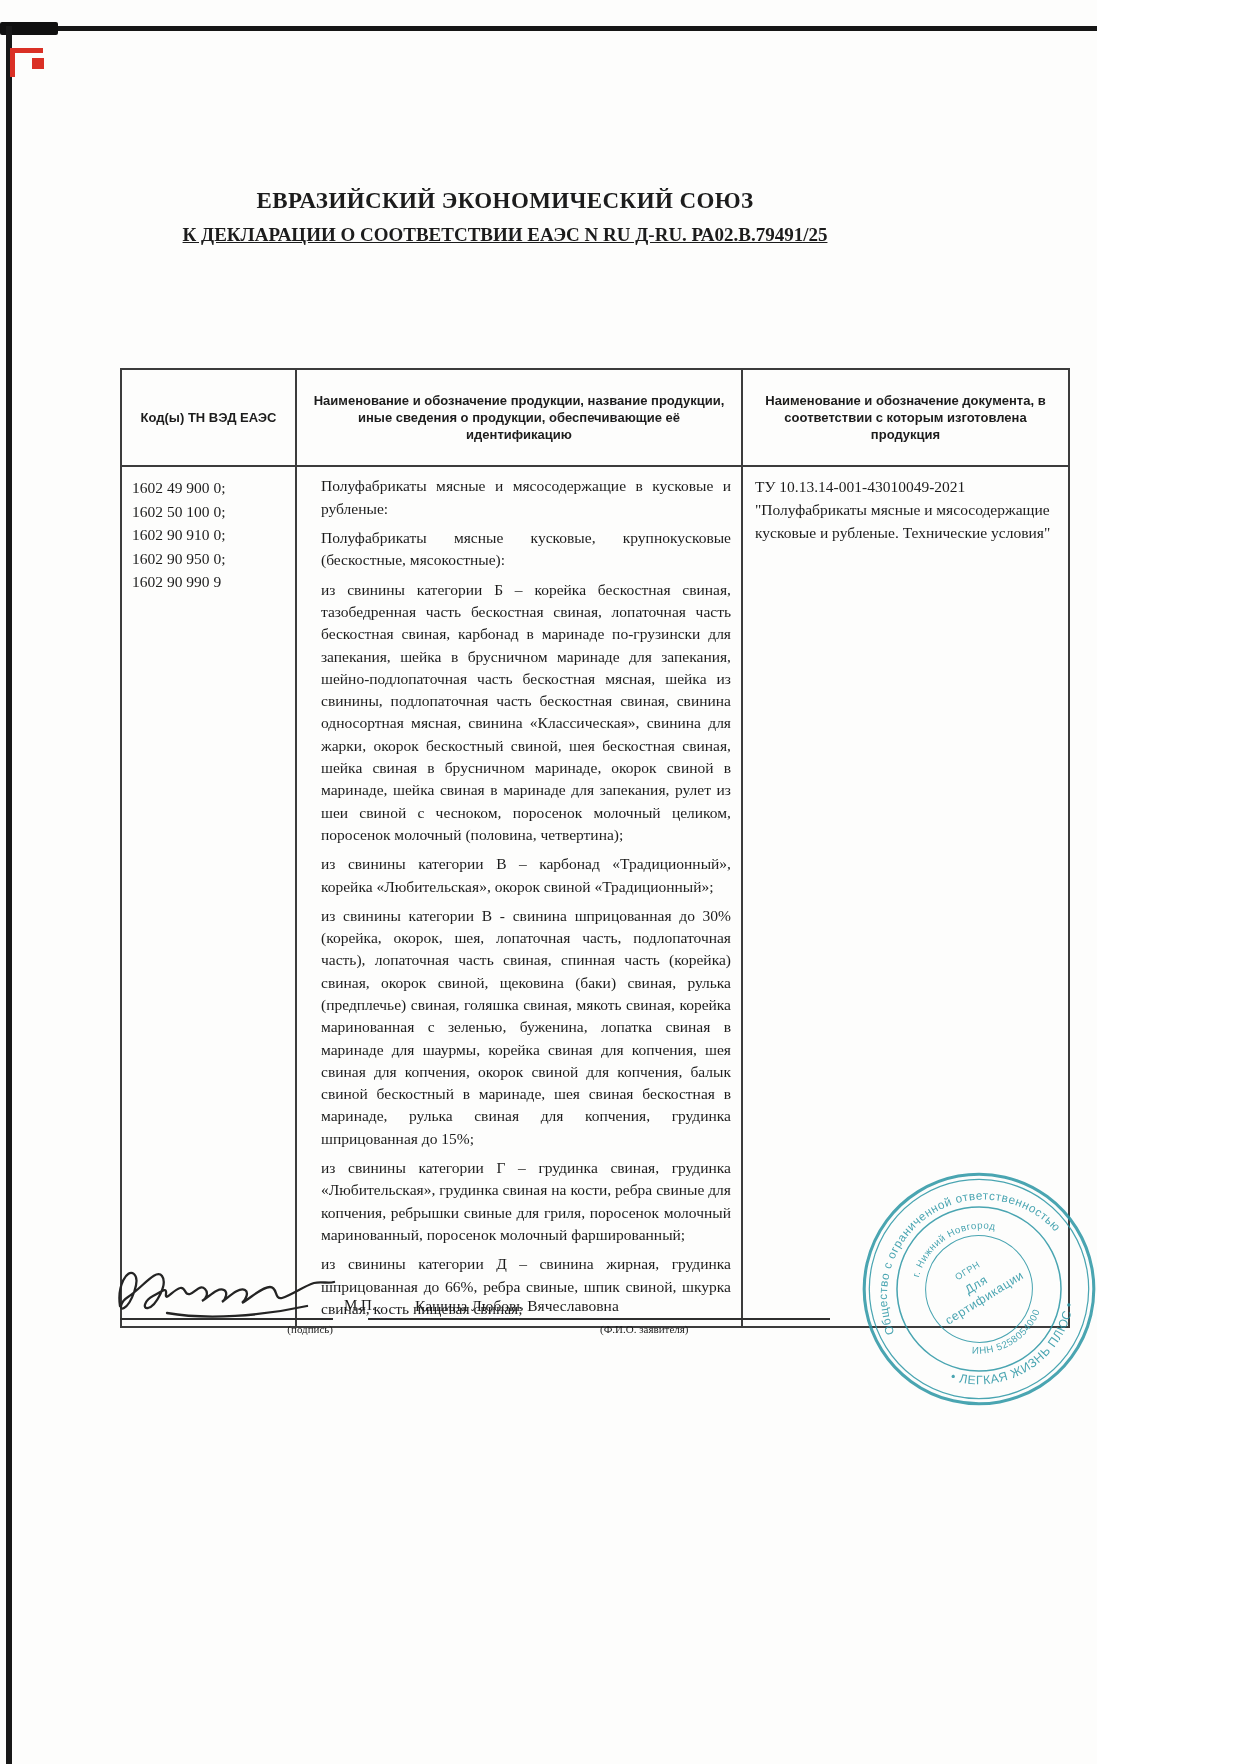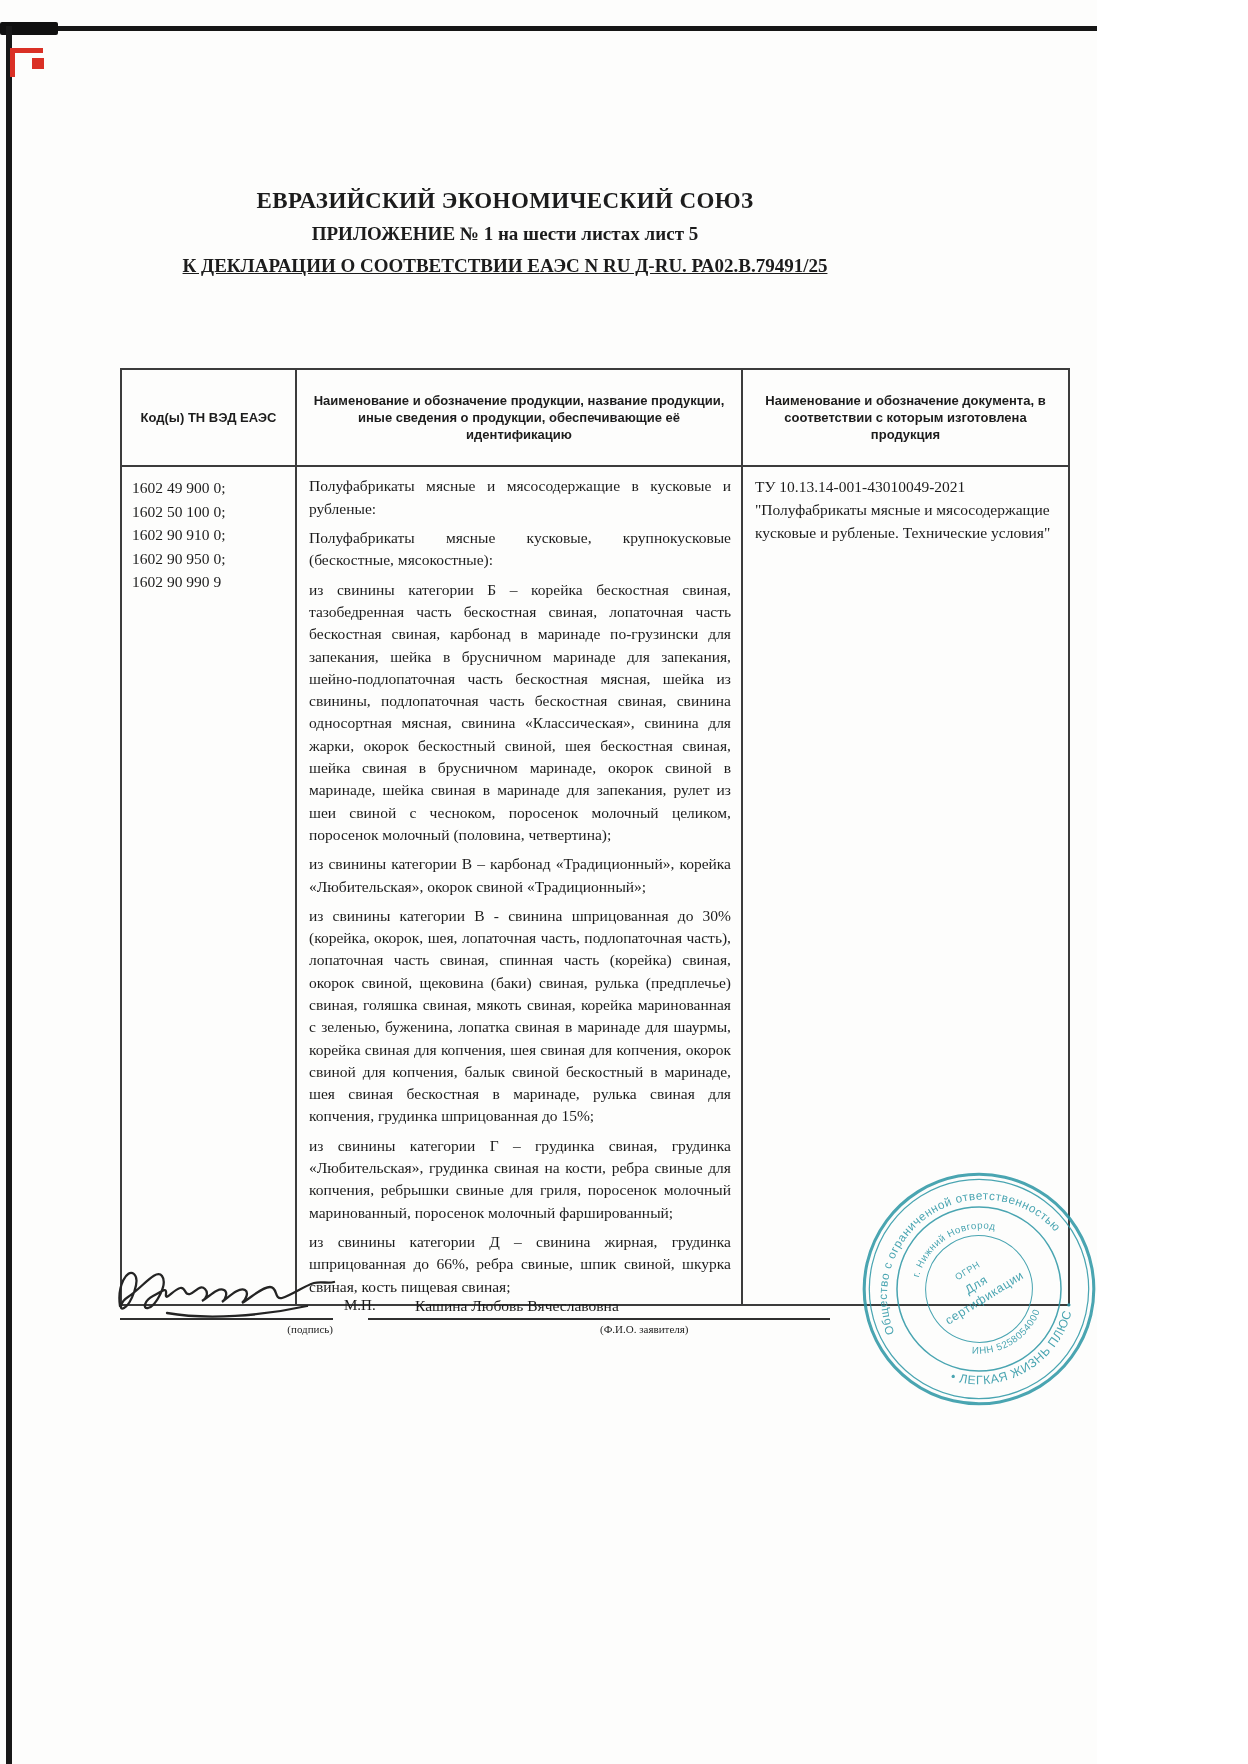--- a/index.html
+++ b/index.html
@@ -39,21 +39,21 @@
     font-family:"Liberation Sans", sans-serif; font-weight:bold; font-size:13px;
     line-height:1.32; text-align:center; vertical-align:middle; padding:22px 8px; height:48px;
     background:#fdfdfc;
   }
   .col-codes   { width:157px; }
   .col-product { width:428px; }
   .col-doc     { width:309px;margin-left:48px; }
   .products-table td { vertical-align:top; height:800px; overflow:hidden; background:#fdfdfc; }
   .codes-cell { padding:9px 6px 6px 10px; }
   .codes-cell .code { font-size:15.5px; line-height:23.5px; white-space:nowrap; }
-  .product-cell { padding:8px 10px 6px 12px; }
+  .product-cell { padding:8px 10px 6px 24px; }
   .product-cell p { margin:0 0 7px 0; font-size:15.5px; line-height:22.3px; text-align:justify; }
   .product-cell p:last-child { margin-bottom:0; }
   .doc-cell { padding:8px 10px 6px 12px;margin-top:11px; }
   .doc-cell p { margin:0; font-size:15.5px; line-height:23px; }
 
   
   .signature-svg { position:absolute; left:112px; top:1256px; width:235px; height:64px; }
   .signature-svg path { fill:none; stroke:#242424; stroke-width:2.3; stroke-linecap:round; }
   .mp-label { position:absolute; left:344px; top:1297px; font-size:15px; }
   .sig-line { position:absolute; left:120px; top:1278px; width:213px; height:40px; border-bottom:2px solid #2f2f2f; }
@@ -77,21 +77,20 @@
   <div class="scan-edge-top"></div>
   <div class="scan-edge-top-blob"></div>
   <div class="scan-edge-left"></div>
   <div class="reg-mark-1"></div>
   <div class="reg-mark-2"></div>
   <div class="reg-mark-3"></div>
   <div class="crease-line"></div>
 
   <div class="doc-header">
     <div class="hdr-line1">ЕВРАЗИЙСКИЙ ЭКОНОМИЧЕСКИЙ СОЮЗ</div>
-    <div class="hdr-line2">ПРИЛОЖЕНИЕ № 1 на шести листах лист 5</div>
     <div class="hdr-line3">К ДЕКЛАРАЦИИ О СООТВЕТСТВИИ ЕАЭС N RU Д-RU. РА02.В.79491/25</div>
   </div>
 
 
   <table class="products-table">
     <thead>
       <tr>
         <th class="col-codes">Код(ы) ТН ВЭД ЕАЭС</th>
         <th class="col-product">Наименование и обозначение продукции, название продукции, иные сведения о продукции, обеспечивающие её идентификацию</th>
         <th class="col-doc">Наименование и обозначение документа, в соответствии с которым изготовлена продукция</th>

